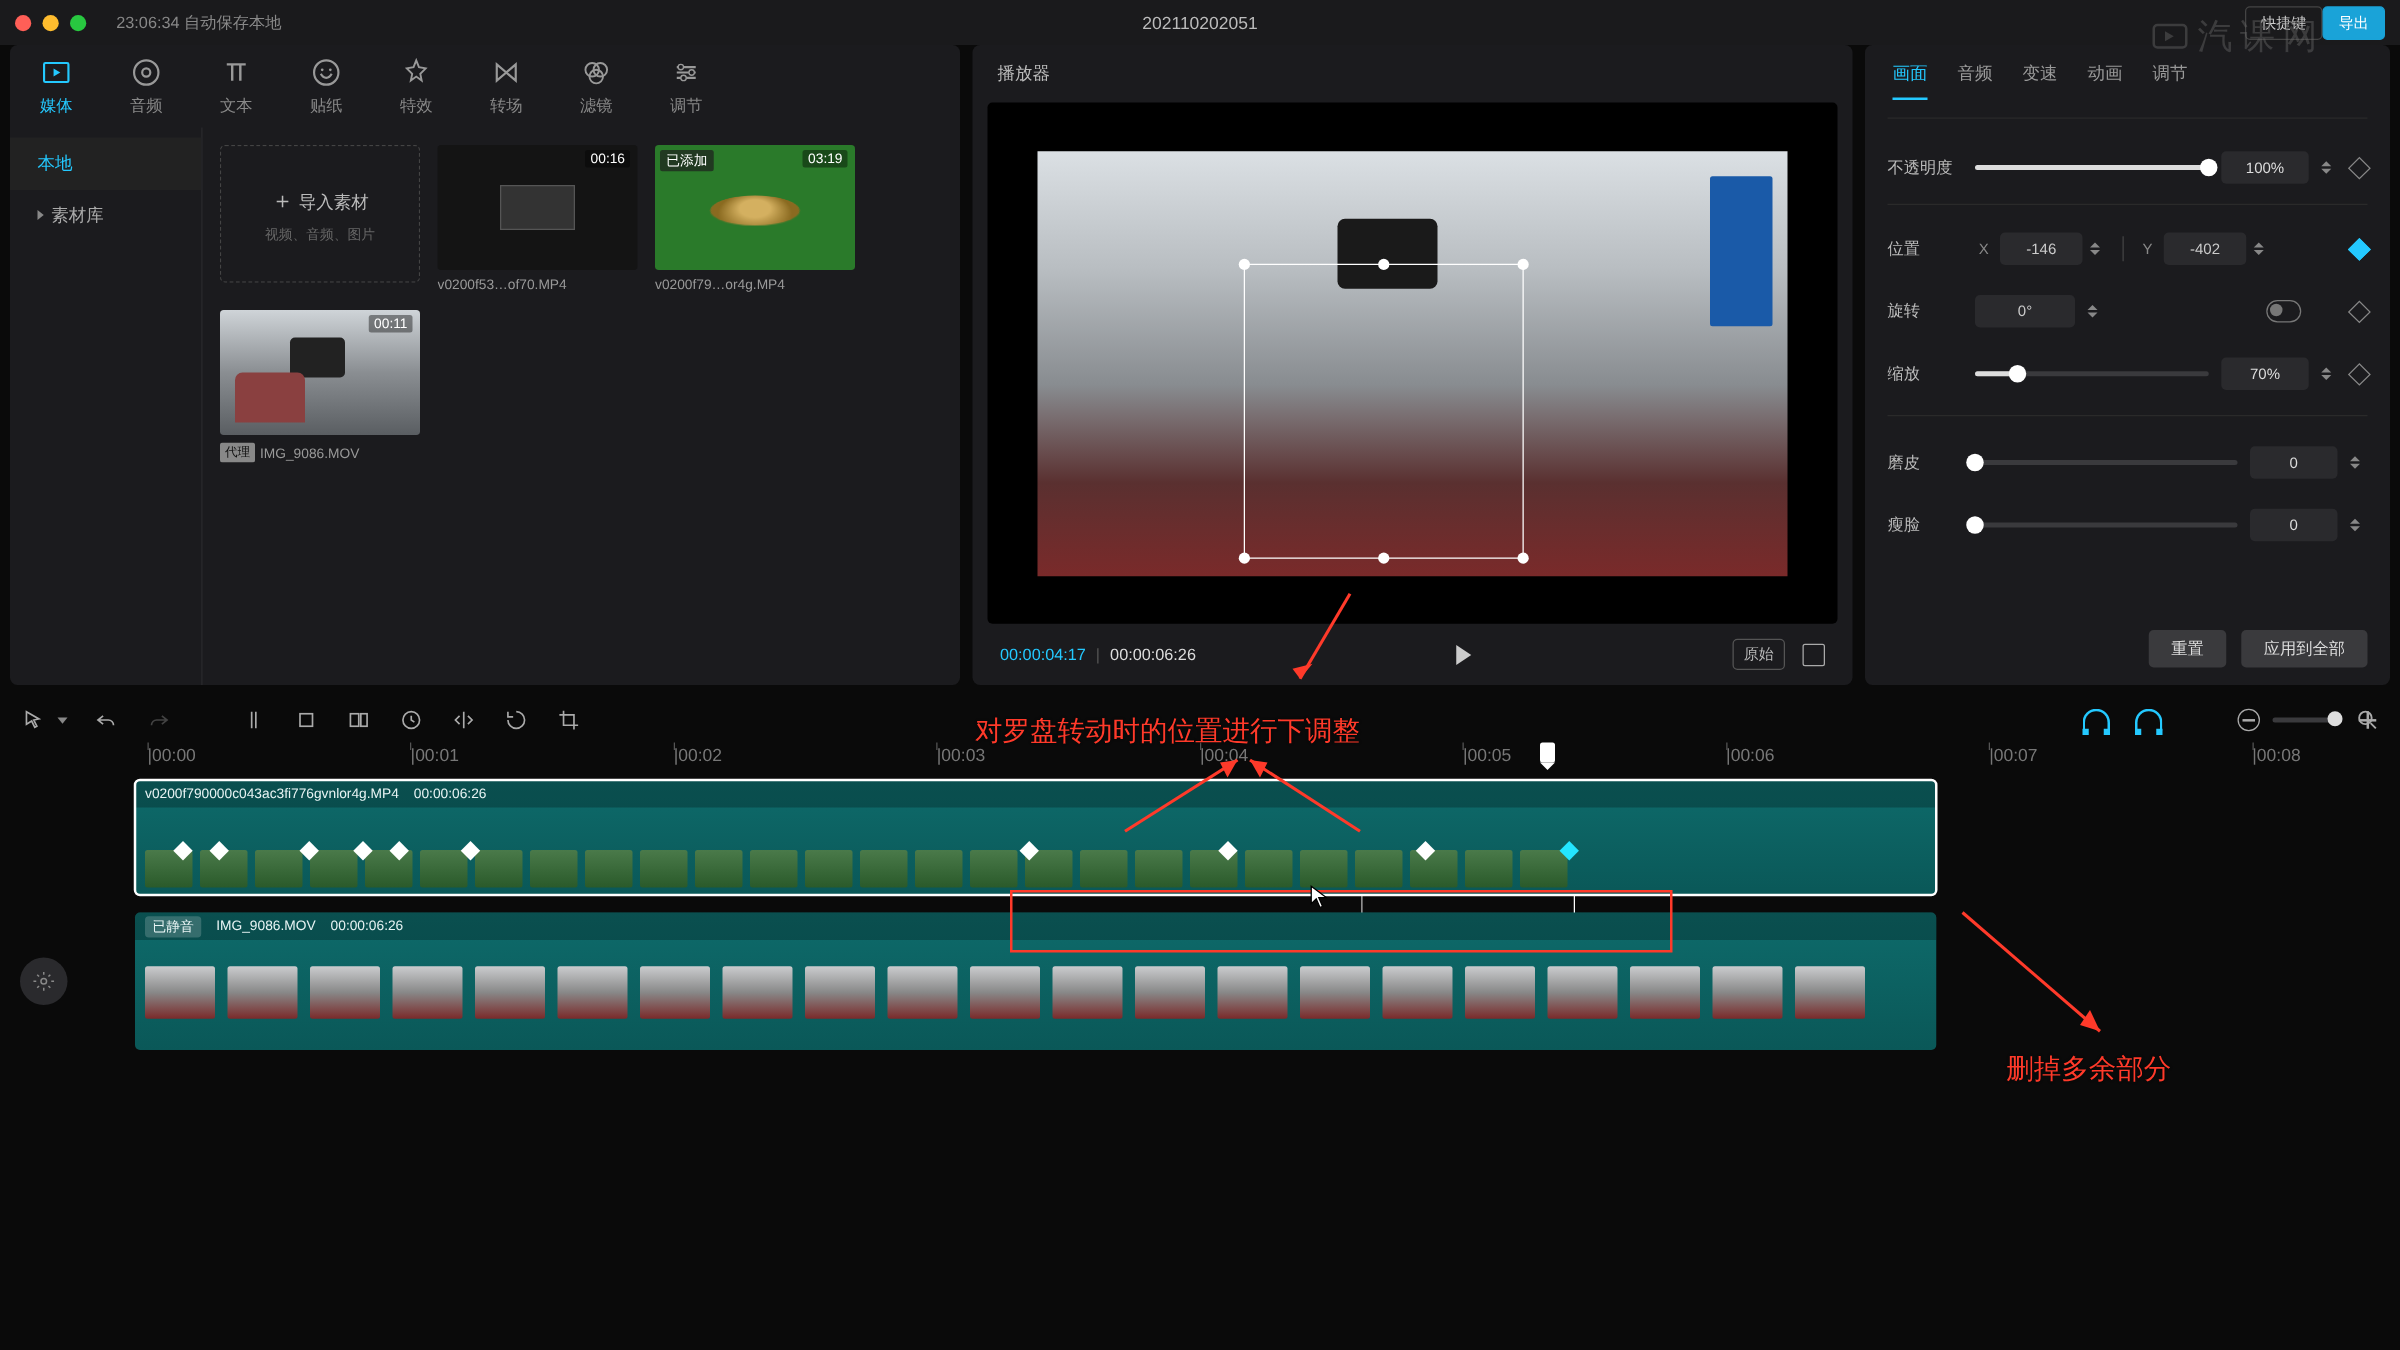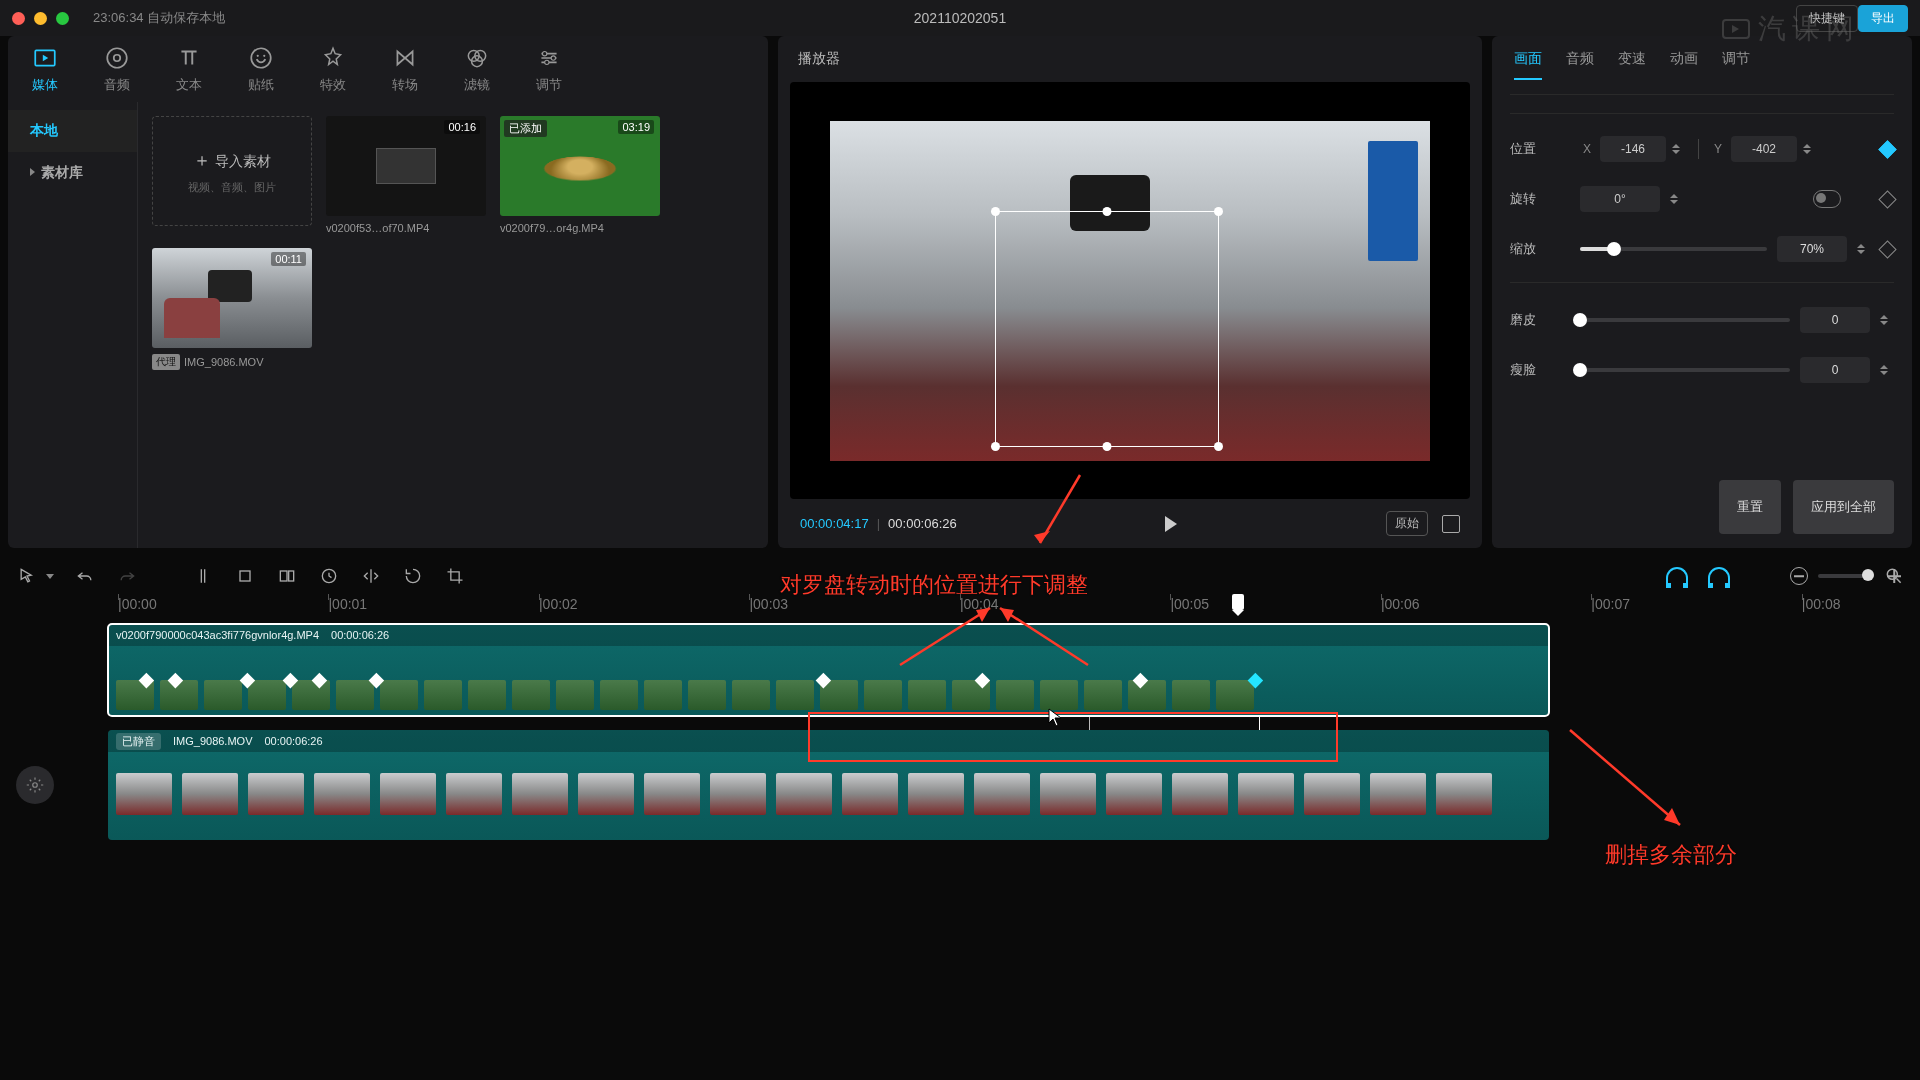--- a/index.html
+++ b/index.html
@@ -24,21 +24,21 @@
 .panel { background:#1b1b1e; border-radius:6px; }
 
 
 .media-panel{width:760px;display:flex;flex-direction:column;}
 .tool-tabs{display:flex;padding:6px 16px 4px;gap:30px;text-align:center;}
 .tool-tab{display:flex;flex-direction:column;align-items:center;gap:6px;color:#888;cursor:pointer;padding:4px 8px;}
 .tool-tab.active{color:#24c9ff;}
 .tool-tab .ico{width:26px;height:24px;display:flex;align-items:center;justify-content:center;}
 .tool-tab .lbl{font-size:13px;}
 .media-body{display:flex;flex:1;min-height:0;}
-.media-side{width:130px;border-right:1px solid #2a2a2d;padding-top:8px;font-weight:bold;}
+.media-side{width:154px;border-right:1px solid #2a2a2d;padding-top:8px;}
 .side-item{padding:12px 22px;color:#aaa;cursor:pointer;font-size:14px;}
 .side-item.active{color:#24c9ff;background:#222;}
 .side-item .chev{display:inline-block;width:0;height:0;border-top:4px solid transparent;border-bottom:4px solid transparent;border-left:5px solid #888;margin-right:6px;vertical-align:1px;}
 .media-grid{flex:1;padding:14px;display:flex;flex-wrap:wrap;gap:14px;align-content:flex-start;}
 .import-card{width:160px;height:110px;border:1px dashed #444;border-radius:4px;display:flex;flex-direction:column;align-items:center;justify-content:center;color:#bbb;gap:8px;}
 .import-card .plus{font-size:18px;}
 .import-card .hint{font-size:11px;color:#666;}
 .clip-card{width:160px;}
 .clip-thumb{width:160px;height:100px;background:#2a2a2a;border-radius:3px;position:relative;overflow:hidden;}
 .clip-thumb .dur{position:absolute;top:4px;right:6px;font-size:11px;color:#fff;background:rgba(0,0,0,.4);padding:1px 4px;border-radius:2px;}
@@ -89,21 +89,21 @@
 .stepper .up{border-bottom:4px solid #888}.stepper .down{border-top:4px solid #888}
 .kf-dia{width:13px;height:13px;transform:rotate(45deg);border:1.5px solid #888;cursor:pointer;}
 .kf-dia.on{background:#24c9ff;border-color:#24c9ff;}
 .pos-group{display:flex;align-items:center;gap:6px;}
 .pos-lbl{color:#888;font-size:12px;width:14px;text-align:center;}
 .pos-box{width:66px;height:26px;background:#2a2a2d;border-radius:4px;display:flex;align-items:center;justify-content:center;font-size:12px;}
 .pos-sep{width:1px;height:20px;background:#444;margin:0 6px;}
 .reset-pill{width:28px;height:18px;border:1.5px solid #777;border-radius:9px;position:relative;}
 .reset-pill::after{content:'';position:absolute;width:10px;height:10px;background:#777;border-radius:50%;left:2px;top:2px;}
 .insp-foot{display:flex;justify-content:flex-end;gap:12px;padding:14px 0;}
-.insp-btn{padding:18px 18px;background:#3a3a3d;border-radius:4px;font-size:13px;color:#ddd;cursor:pointer;}
+.insp-btn{padding:6px 18px;background:#3a3a3d;border-radius:4px;font-size:13px;color:#ddd;cursor:pointer;}
 
 
 .timeline-wrap{padding:0 8px;height:520px;position:relative;}
 .tl-toolbar{height:40px;display:flex;align-items:center;gap:20px;padding:0 8px;}
 .tl-tool{width:22px;height:22px;color:#999;cursor:pointer;display:flex;align-items:center;justify-content:center;}
 .tl-tool svg{width:20px;height:20px;stroke:#aaa;fill:none;stroke-width:1.6;}
 .tl-tool.disabled{opacity:.35;}
 .tl-drop{width:0;height:0;border-left:4px solid transparent;border-right:4px solid transparent;border-top:5px solid #888;margin-left:-12px;}
 .tl-toolbar .spacer{flex:1;}
 .magnet{width:22px;height:18px;border:2px solid #24c9ff;border-bottom:none;border-radius:11px 11px 0 0;position:relative;}
@@ -316,20 +316,33 @@
 
   <div class="panel inspector">
     <div class="insp-tabs">
       <div class="insp-tab active">画面</div>
       <div class="insp-tab">音频</div>
       <div class="insp-tab">变速</div>
       <div class="insp-tab">动画</div>
       <div class="insp-tab">调节</div>
     </div>
     <div class="insp-body">
+      <div class="prop-row">
+        <div class="prop-label">不透明度</div>
+        <div class="slider">
+            <div class="fill" style="width:100%"></div>
+            <div class="knob" style="left:100%"></div>
+          </div>
+        <div class="num-box">100%</div>
+        <div class="stepper">
+            <div class="s up"></div>
+            <div class="s down"></div>
+          </div>
+        <div class="kf-dia"></div>
+      </div>
       <div style="height:1px;background:#2a2a2a;margin:4px 0 10px;"></div>
       <div class="prop-row">
         <div class="prop-label">位置</div>
         <div class="pos-group">
           <span class="pos-lbl">X</span>
           <div class="pos-box">-146</div>
           <div class="stepper">
               <div class="s up"></div>
               <div class="s down"></div>
             </div>

